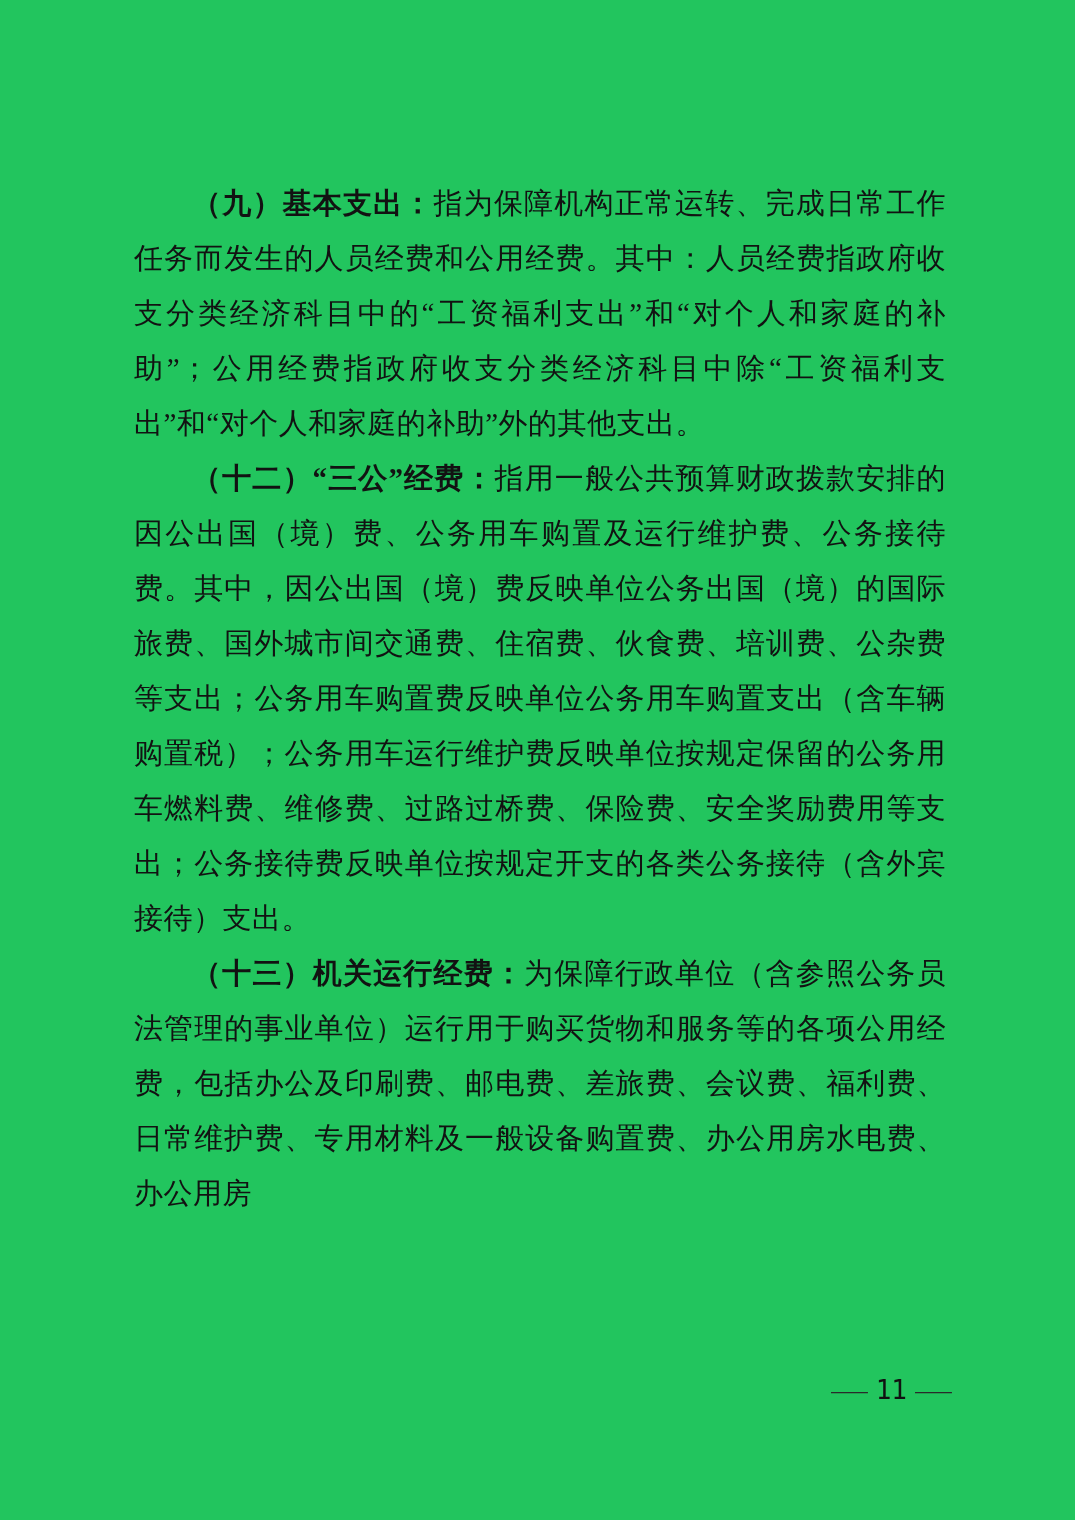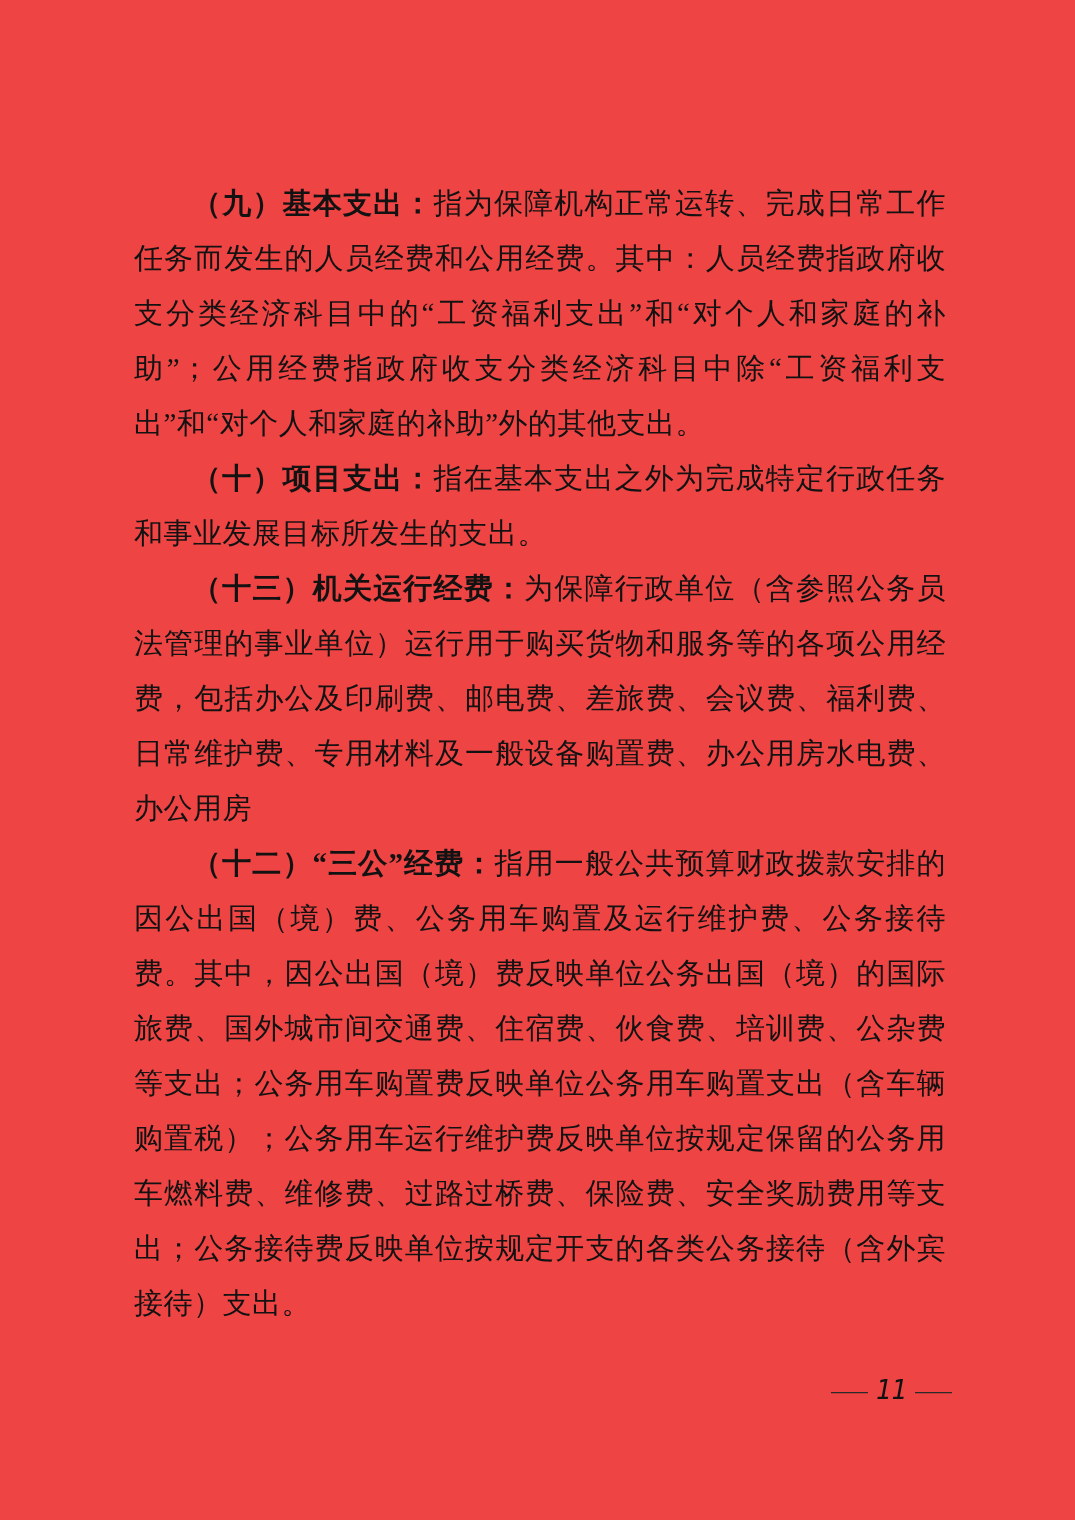--- a/index.html
+++ b/index.html
@@ -8,21 +8,21 @@
   }
   body {
     width: 1075px;
     height: 1520px;
     font-family: "Liberation Serif", "DejaVu Serif", serif;
   }
   .page {
     position: relative;
     width: 1075px;
     height: 1520px;
-    background: #ef4444;
+    background: #22c55e;
     overflow: hidden;
     color: #121212;
   }
   .text-block {
     position: absolute;
     left: 134px;
     top: 176px;
     width: 812px;
     font-size: 29px;
     line-height: 55px;
@@ -52,38 +52,36 @@
   .footer .dash {
     display: inline-block;
     transform: scaleX(1.35);
     font-weight: normal;
     color: #2a2a2a;
   }
   .footer .pagenum {
     font-family: "DejaVu Sans Mono", "Liberation Mono", monospace;
     font-size: 26px;
     color: #111111;
-    font-style: italic;
   }
 </style>
 </head>
 <body>
 
 <div class="page">
 
   <div class="text-block">
 
     <p class="para"><span class="lead">（九）基本支出：</span><span class="body-text">指为保障机构正常运转、完成日常工作任务而发生的人员经费和公用经费。其中：人员经费指政府收支分类经济科目中的“工资福利支出”和“对个人和家庭的补助”；公用经费指政府收支分类经济科目中除“工资福利支出”和“对个人和家庭的补助”外的其他支出。</span></p>
 
-    <p class="para"><span class="lead">（十）项目支出：</span><span class="body-text">指在基本支出之外为完成特定行政任务和事业发展目标所发生的支出。</span></p>
 
 
+    <p class="para"><span class="lead">（十二）“三公”经费：</span><span class="body-text">指用一般公共预算财政拨款安排的因公出国（境）费、公务用车购置及运行维护费、公务接待费。其中，因公出国（境）费反映单位公务出国（境）的国际旅费、国外城市间交通费、住宿费、伙食费、培训费、公杂费等支出；公务用车购置费反映单位公务用车购置支出（含车辆购置税）；公务用车运行维护费反映单位按规定保留的公务用车燃料费、维修费、过路过桥费、保险费、安全奖励费用等支出；公务接待费反映单位按规定开支的各类公务接待（含外宾接待）支出。</span></p>
+
     <p class="para"><span class="lead">（十三）机关运行经费：</span><span class="body-text">为保障行政单位（含参照公务员法管理的事业单位）运行用于购买货物和服务等的各项公用经费，包括办公及印刷费、邮电费、差旅费、会议费、福利费、日常维护费、专用材料及一般设备购置费、办公用房水电费、办公用房</span></p>
-
-    <p class="para"><span class="lead">（十二）“三公”经费：</span><span class="body-text">指用一般公共预算财政拨款安排的因公出国（境）费、公务用车购置及运行维护费、公务接待费。其中，因公出国（境）费反映单位公务出国（境）的国际旅费、国外城市间交通费、住宿费、伙食费、培训费、公杂费等支出；公务用车购置费反映单位公务用车购置支出（含车辆购置税）；公务用车运行维护费反映单位按规定保留的公务用车燃料费、维修费、过路过桥费、保险费、安全奖励费用等支出；公务接待费反映单位按规定开支的各类公务接待（含外宾接待）支出。</span></p>
 
   </div>
 
   <div class="footer">
     <span class="dash">—</span>
     <span class="pagenum">11</span>
     <span class="dash">—</span>
   </div>
 
 </div>

